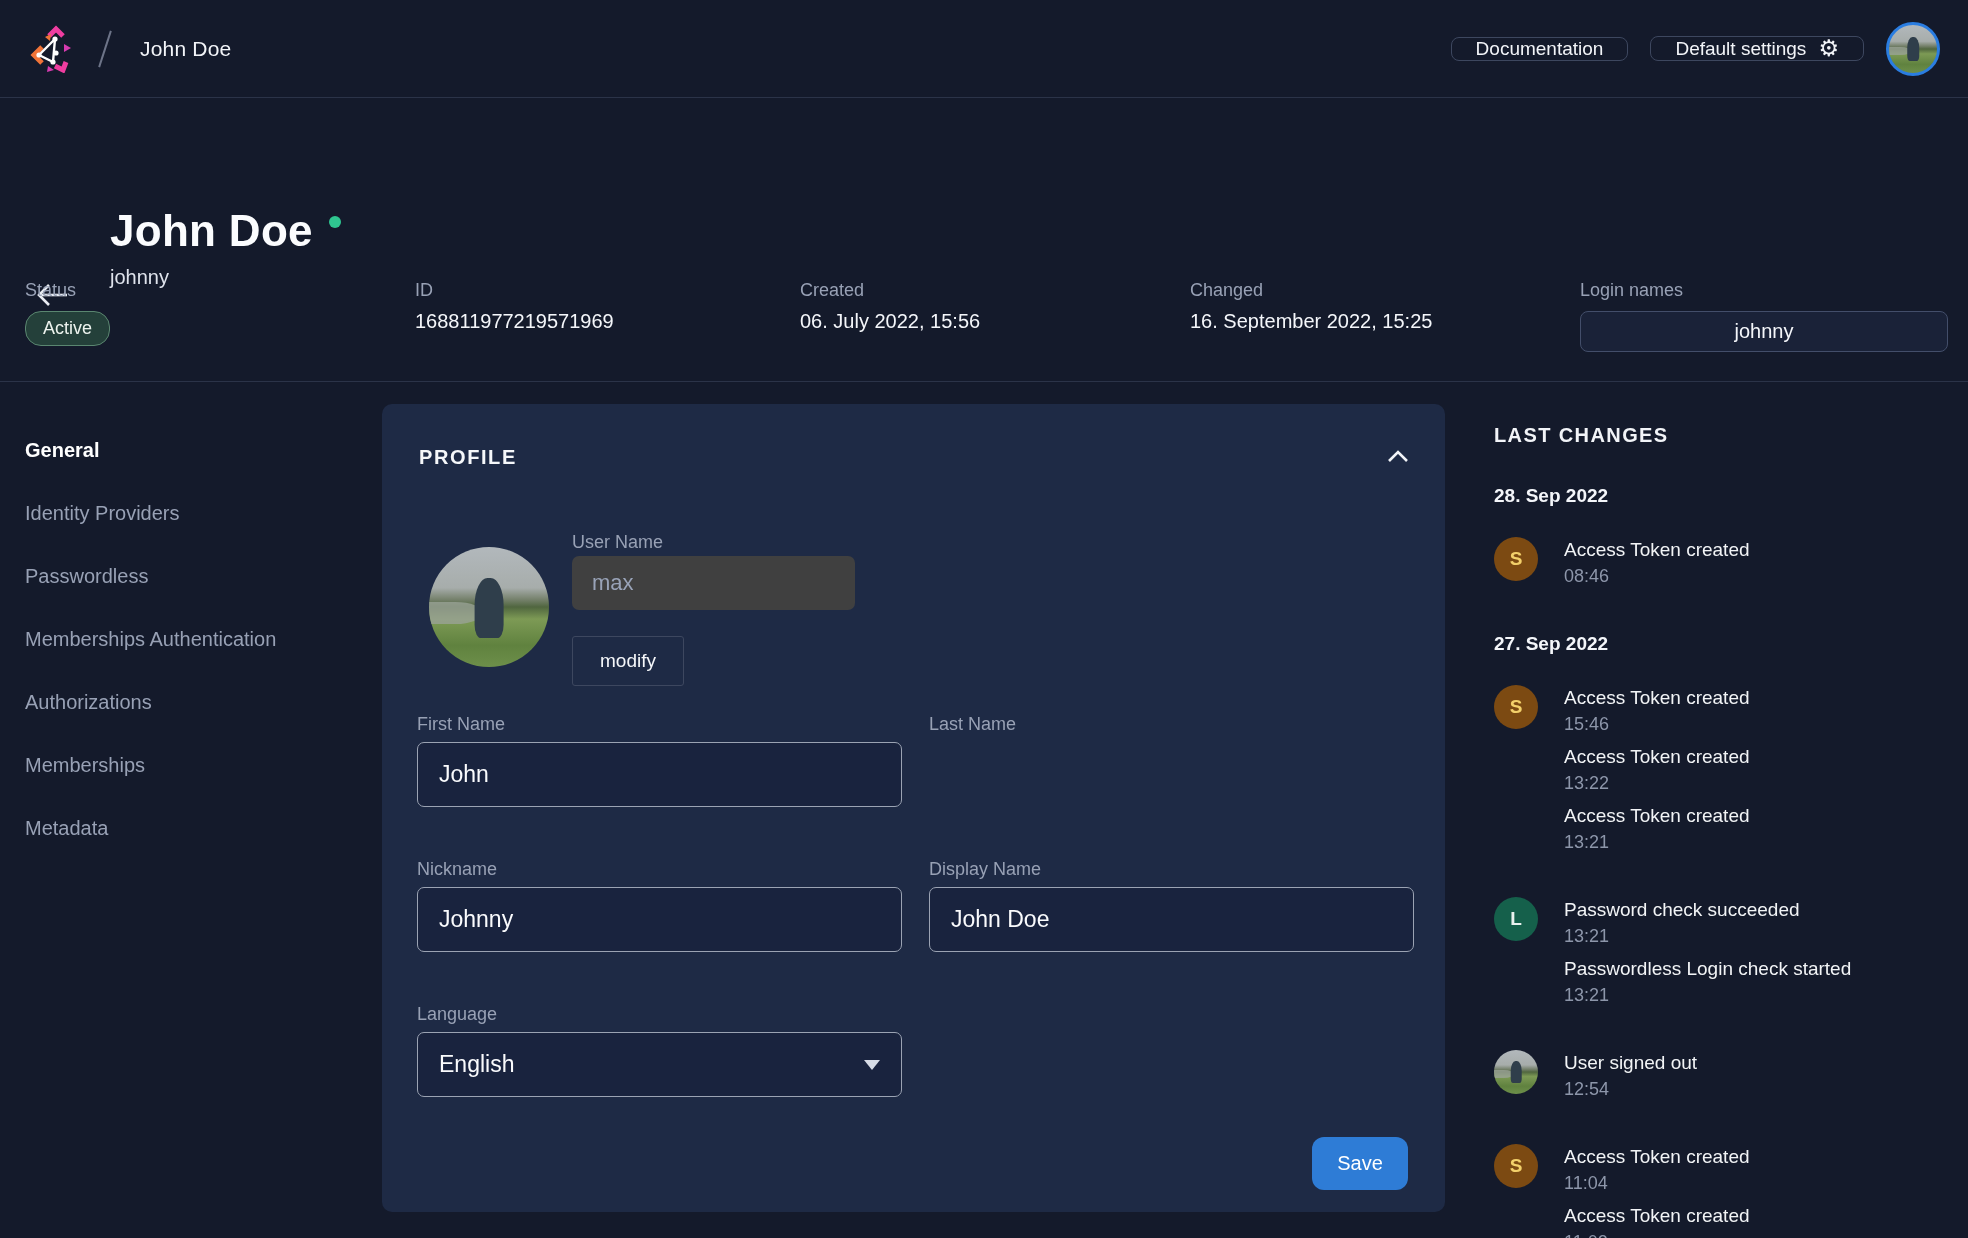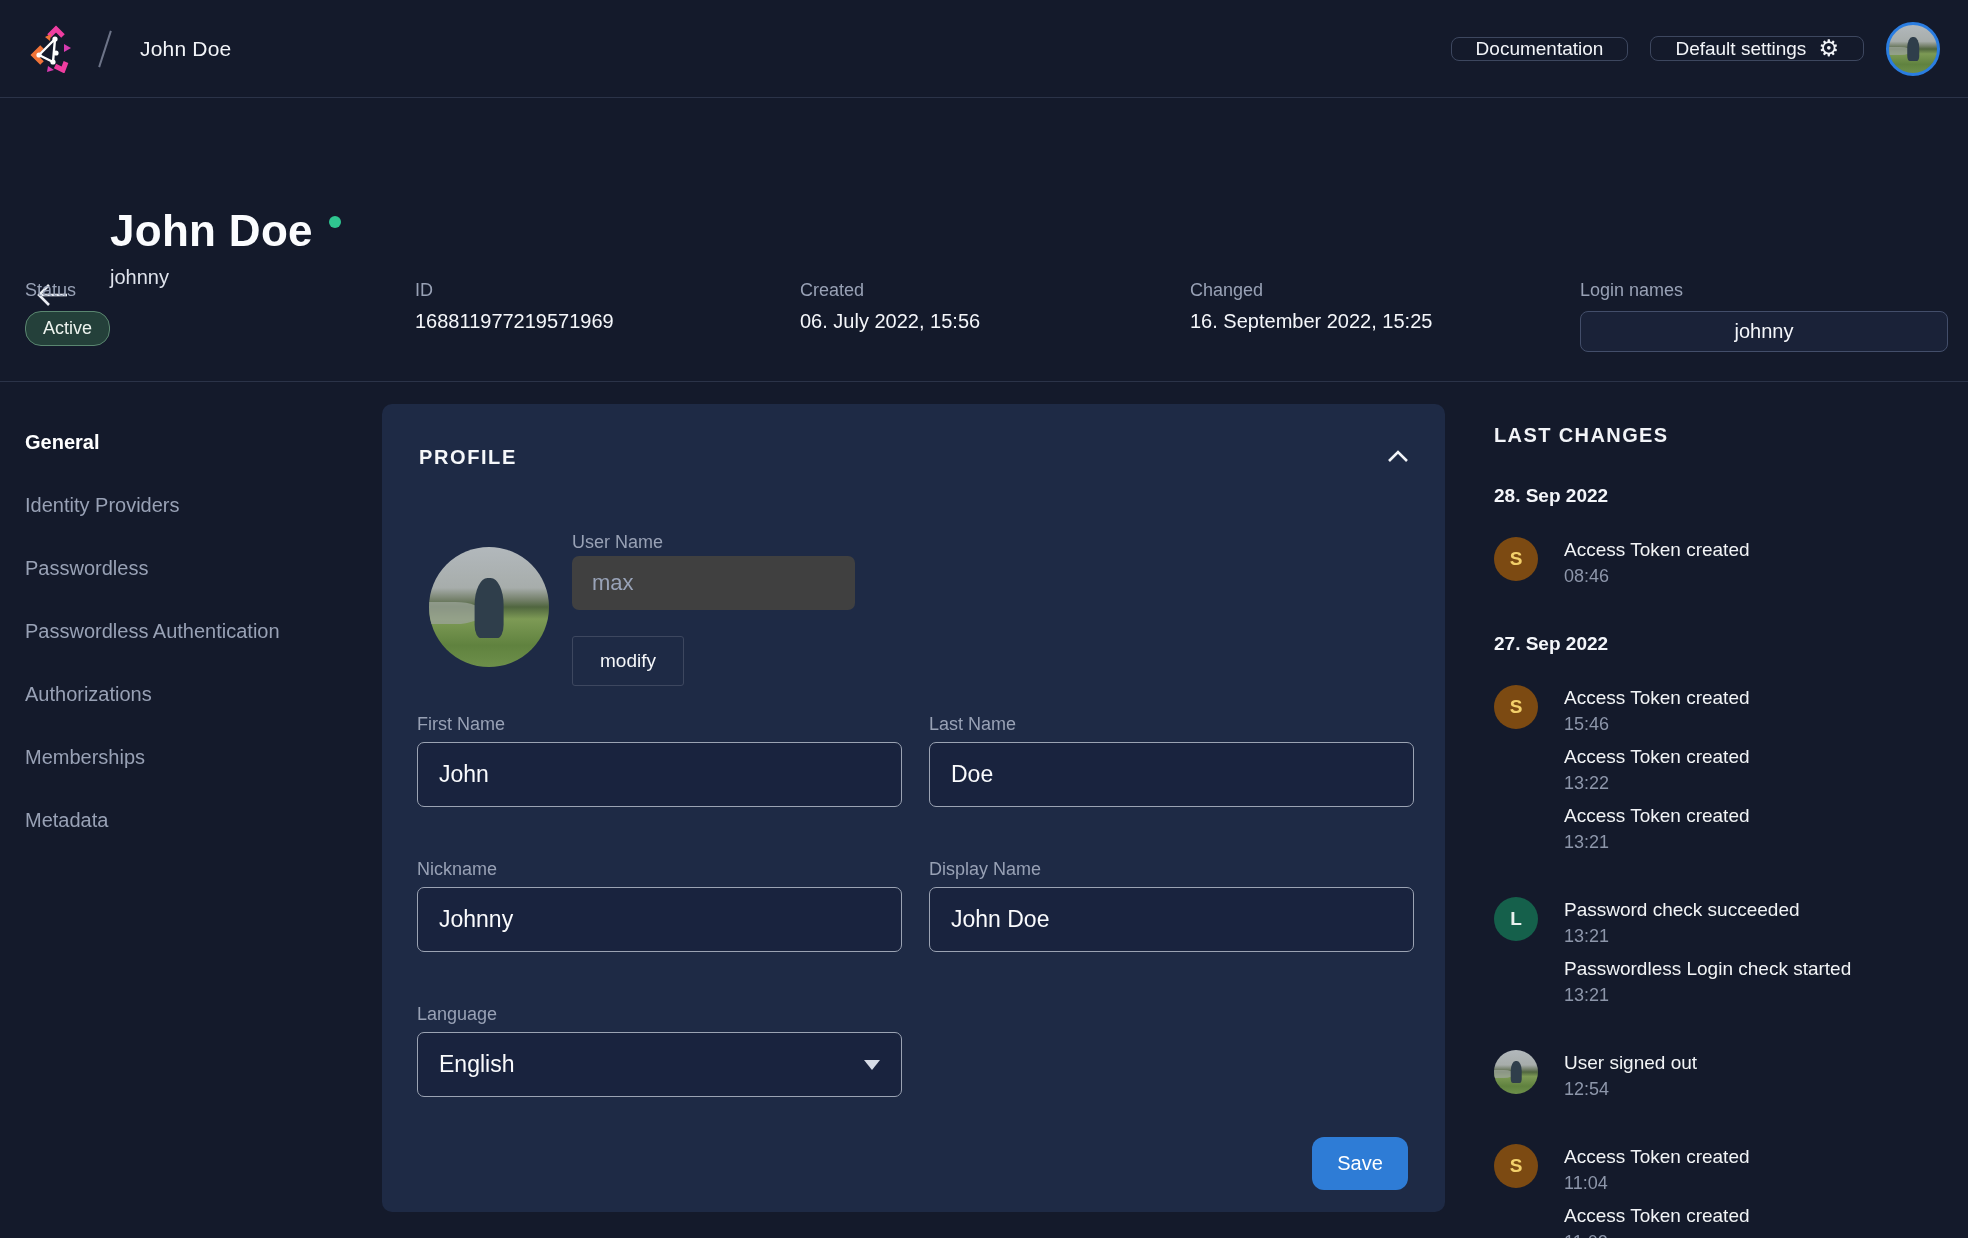--- a/index.html
+++ b/index.html
@@ -68,21 +68,21 @@
     background:#24403a; border:1px solid #5a8670; border-radius:16px;
   }
   .login-box {
     margin-top:10px; width:368px; height:41px;
     background:#1a2238; border:1px solid #434e6a; border-radius:8px;
     display:flex; align-items:center; justify-content:center;
     font-size:20px; color:#f4f6fa;
   }
   
   .content { position:relative; height:856px; }
-  .sidenav { position:absolute; left:25px; top:48px; width:330px; }
+  .sidenav { position:absolute; left:25px; top:56px; width:330px; }
   .side-item {
     font-size:20px; color:#98a1b5; margin-bottom:39px; cursor:pointer;
     line-height:24px;
   }
   .side-item.active { color:#ffffff; font-weight:700; }
   
   .card {
     position:absolute; left:382px; top:22px; width:1063px; height:808px;
     background:#1e2a45; border-radius:10px;
   }
@@ -208,21 +208,21 @@
     <div class="login-box">johnny</div>
   </div>
 </section>
 
 <section class="content">
 
   <nav class="sidenav">
       <div class="side-item active">General</div>
       <div class="side-item">Identity Providers</div>
       <div class="side-item">Passwordless</div>
-      <div class="side-item">Passwordless Authentication</div>
+      <div class="side-item">Memberships Authentication</div>
       <div class="side-item">Authorizations</div>
       <div class="side-item">Memberships</div>
       <div class="side-item">Metadata</div>
     </nav>
 
   <div class="card">
     <div class="card-title">PROFILE</div>
     <button class="collapse-btn">
       <svg width="24" height="14" viewBox="0 0 24 14">
         <polyline points="3,12 12,3 21,12" fill="none" stroke="#f2f4f8" stroke-width="2.6"></polyline>
@@ -234,21 +234,20 @@
     <input class="uname-input" type="text" value="max" style="">
     <button class="modify-btn">modify</button>
 
     <div class="field-row row-1">
       <div class="field">
         <div class="field-label">First Name</div>
         <input class="text-input" type="text" value="John" style="">
       </div>
       <div class="field">
         <div class="field-label">Last Name</div>
-        <input class="text-input" type="text" value="Doe" style="">
       </div>
     </div>
 
     <div class="field-row row-2">
       <div class="field">
         <div class="field-label">Nickname</div>
         <input class="text-input" type="text" value="Johnny" style="">
       </div>
       <div class="field">
         <div class="field-label">Display Name</div>

